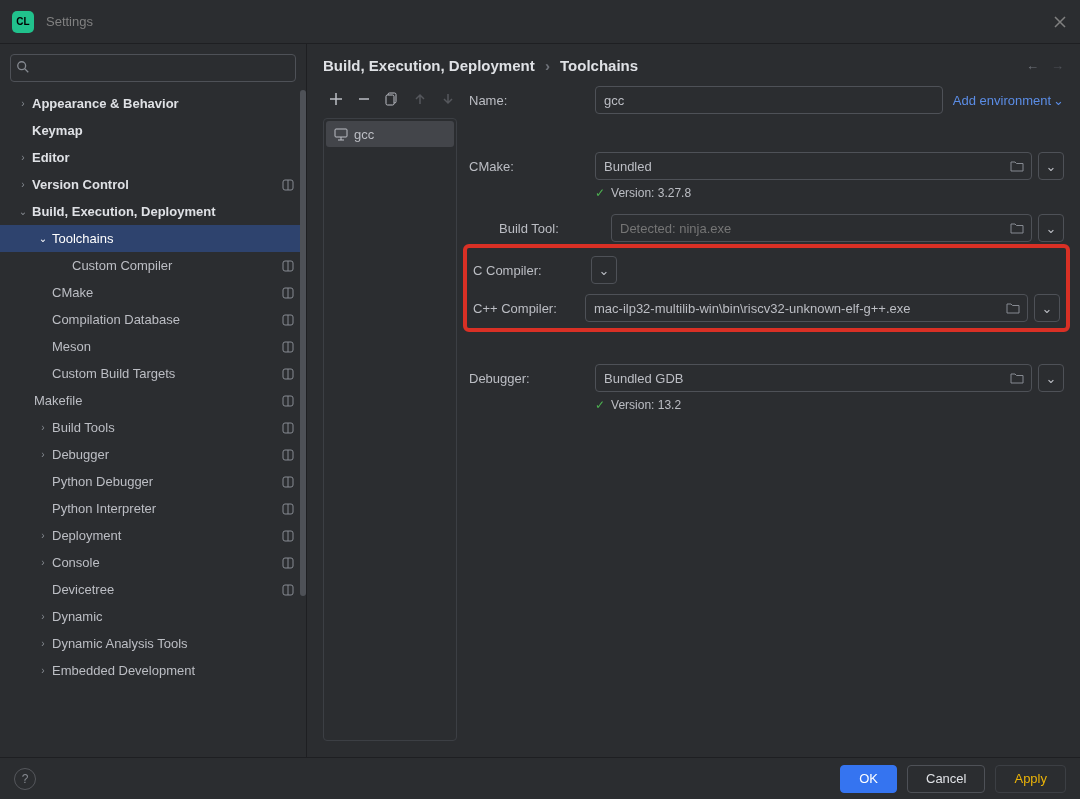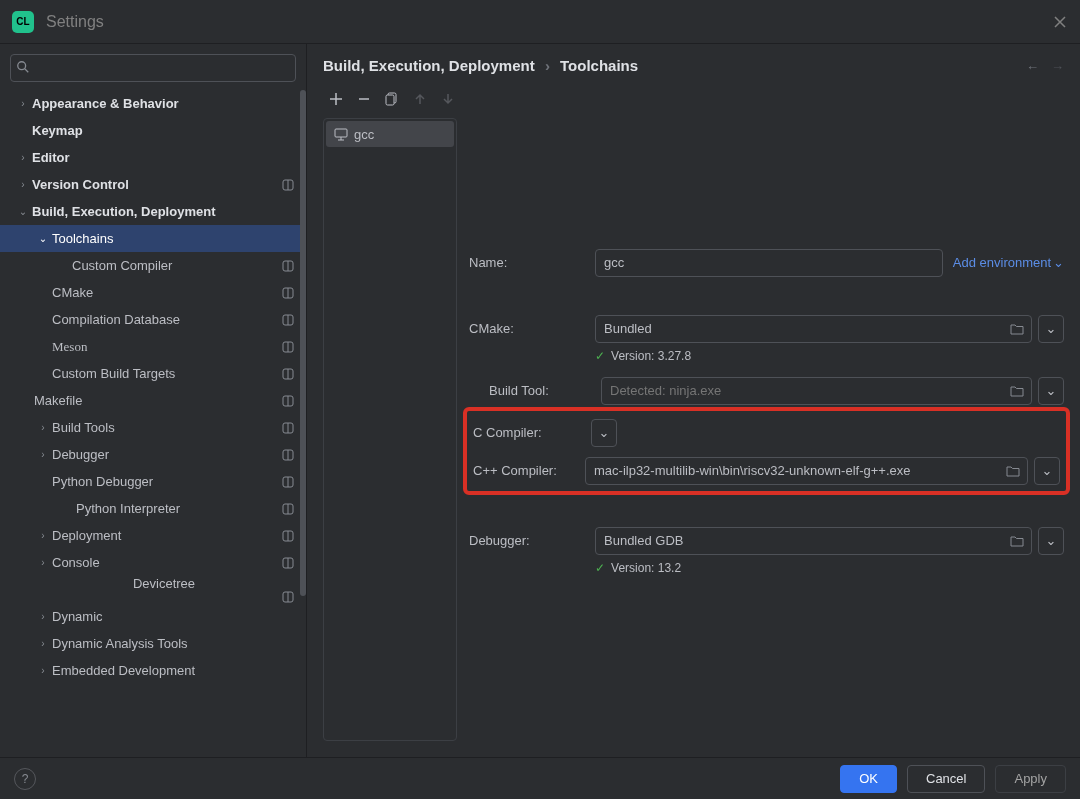--- a/index.html
+++ b/index.html
@@ -24,21 +24,21 @@
       background: #21c18c;
       border-radius: 5px;
       margin-right: 12px;
       display: flex;
       align-items: center;
       justify-content: center;
       color: #000;
       font-size: 10px;
       font-weight: bold;
     }
-    .title { color: #808080; font-size: 16px; }
+    .title { color: #808080; font-size: 13px; }
     .title-close {
       margin-left: auto;
       width: 16px; height: 16px;
       color: #808080;
       cursor: pointer;
     }
     .body {
       display: flex;
       height: 713px;
     }
@@ -179,21 +179,20 @@
       padding: 0 8px;
       background: #43454a;
       border-radius: 3px;
       margin: 2px;
     }
     .detail-col {
       flex: 1;
       display: flex;
       flex-direction: column;
       gap: 10px;
-      justify-content: center;
     }
     .field-row {
       display: flex;
       align-items: center;
       min-height: 28px;
     }
     .field-label {
       width: 126px;
       color: #bcbec4;
     }
@@ -278,21 +277,21 @@
       height: 28px;
       padding: 0 18px;
       border-radius: 4px;
       border: 1px solid #4e5157;
       background: #2b2d30;
       color: #dfe1e5;
       cursor: pointer;
       font-size: 13px;
     }
     .btn.primary { background: #3574f0; border-color: #3574f0; color: #fff; }
-    .btn.disabled { color: #a3a3a3; border-color: #3c3f44; cursor: default; }
+    .btn.disabled { color: #eab308; border-color: #3c3f44; cursor: default; }
     svg { display: block; }
   </style>
 </head>
 <body>
 
 <div class="titlebar">
   <div class="app-icon">CL</div>
   <div class="title">Settings</div>
   <div class="title-close">
     <svg viewBox="0 0 16 16" width="16" height="16">
@@ -367,21 +366,21 @@
         <div class="tree-item" style="padding-left: 34px;">
           <span class="tree-chevron"></span>
           <span class="tree-label">Compilation Database</span>
           <span class="tree-sep-icon">
             <svg width="12" height="12" viewBox="0 0 12 12">
               <rect x="1" y="1" width="10" height="10" rx="2" stroke="currentColor" fill="none"></rect>
               <path d="M6 1 V11" stroke="currentColor"></path>
             </svg>
           </span>
         </div>
-        <div class="tree-item" style="padding-left: 34px; font-family: Liberation Serif, serif;">
+        <div class="tree-item" style="padding-left: 34px;">
           <span class="tree-chevron"></span>
           <span class="tree-label">Meson</span>
           <span class="tree-sep-icon">
             <svg width="12" height="12" viewBox="0 0 12 12">
               <rect x="1" y="1" width="10" height="10" rx="2" stroke="currentColor" fill="none"></rect>
               <path d="M6 1 V11" stroke="currentColor"></path>
             </svg>
           </span>
         </div>
         <div class="tree-item" style="padding-left: 34px;">
@@ -427,21 +426,21 @@
         <div class="tree-item" style="padding-left: 34px;">
           <span class="tree-chevron"></span>
           <span class="tree-label">Python Debugger</span>
           <span class="tree-sep-icon">
             <svg width="12" height="12" viewBox="0 0 12 12">
               <rect x="1" y="1" width="10" height="10" rx="2" stroke="currentColor" fill="none"></rect>
               <path d="M6 1 V11" stroke="currentColor"></path>
             </svg>
           </span>
         </div>
-        <div class="tree-item" style="padding-left: 34px; margin-left: 24px;">
+        <div class="tree-item" style="padding-left: 34px;">
           <span class="tree-chevron"></span>
           <span class="tree-label">Python Interpreter</span>
           <span class="tree-sep-icon">
             <svg width="12" height="12" viewBox="0 0 12 12">
               <rect x="1" y="1" width="10" height="10" rx="2" stroke="currentColor" fill="none"></rect>
               <path d="M6 1 V11" stroke="currentColor"></path>
             </svg>
           </span>
         </div>
         <div class="tree-item" style="padding-left: 34px;">
@@ -457,21 +456,21 @@
         <div class="tree-item" style="padding-left: 34px;">
           <span class="tree-chevron">›</span>
           <span class="tree-label">Console</span>
           <span class="tree-sep-icon">
             <svg width="12" height="12" viewBox="0 0 12 12">
               <rect x="1" y="1" width="10" height="10" rx="2" stroke="currentColor" fill="none"></rect>
               <path d="M6 1 V11" stroke="currentColor"></path>
             </svg>
           </span>
         </div>
-        <div class="tree-item" style="padding-left: 34px; flex-direction: column;">
+        <div class="tree-item" style="padding-left: 34px;">
           <span class="tree-chevron"></span>
           <span class="tree-label">Devicetree</span>
           <span class="tree-sep-icon">
             <svg width="12" height="12" viewBox="0 0 12 12">
               <rect x="1" y="1" width="10" height="10" rx="2" stroke="currentColor" fill="none"></rect>
               <path d="M6 1 V11" stroke="currentColor"></path>
             </svg>
           </span>
         </div>
         <div class="tree-item" style="padding-left: 34px;">
@@ -576,21 +575,21 @@
           </div>
           <div class="dd-btn" style="margin-left:6px">
             <span>⌄</span>
           </div>
         </div>
         <div class="subline">
           <span class="check">✓</span>
           <span>Version: 3.27.8</span>
         </div>
 
-        <div class="field-row" style="margin-left:20px">
+        <div class="field-row" style="margin-left:30px">
           <div class="field-label" style="width:112px">Build Tool:</div>
           <div class="field-input-wrap" style="position:relative">
             <input class="field-input readonly" placeholder="Detected: ninja.exe" style="">
             <span class="folder-icon">
               <svg width="14" height="14" viewBox="0 0 14 14">
                   <path d="M1 3 h4 l1.5 1.5 H13 V12 H1 Z" stroke="currentColor" fill="none"></path>
                 </svg>
             </span>
           </div>
           <div class="dd-btn" style="margin-left:6px">

